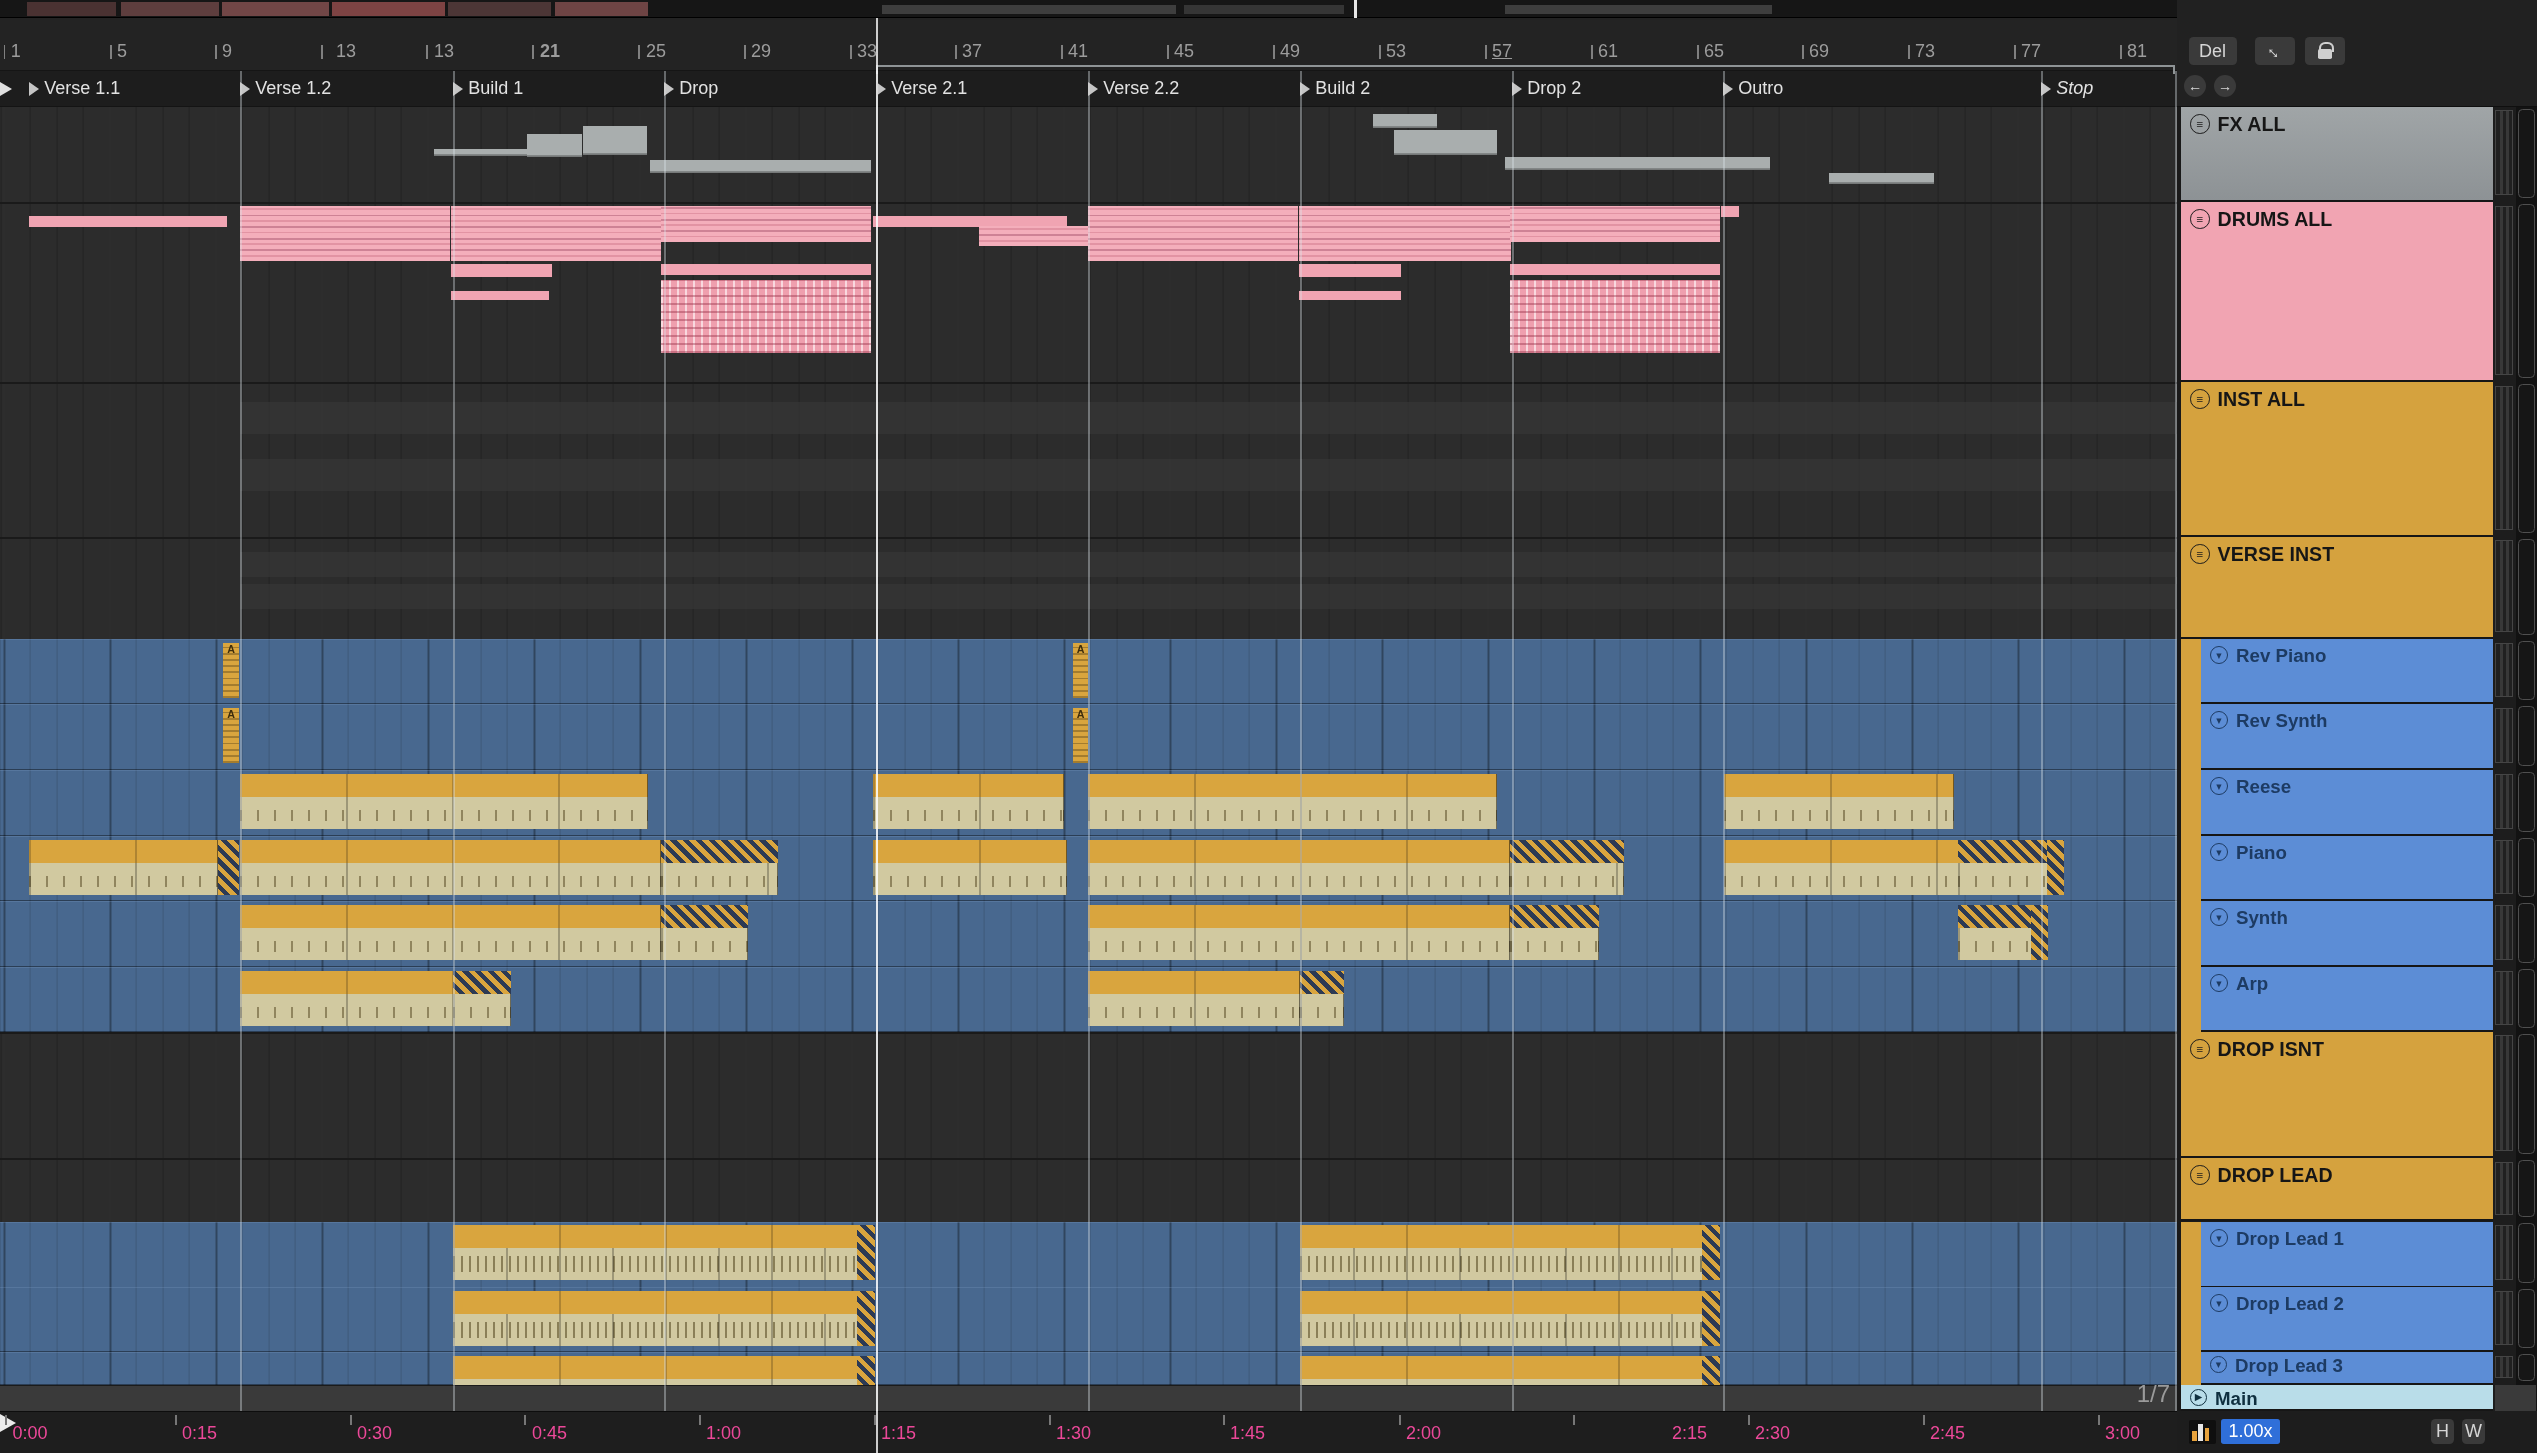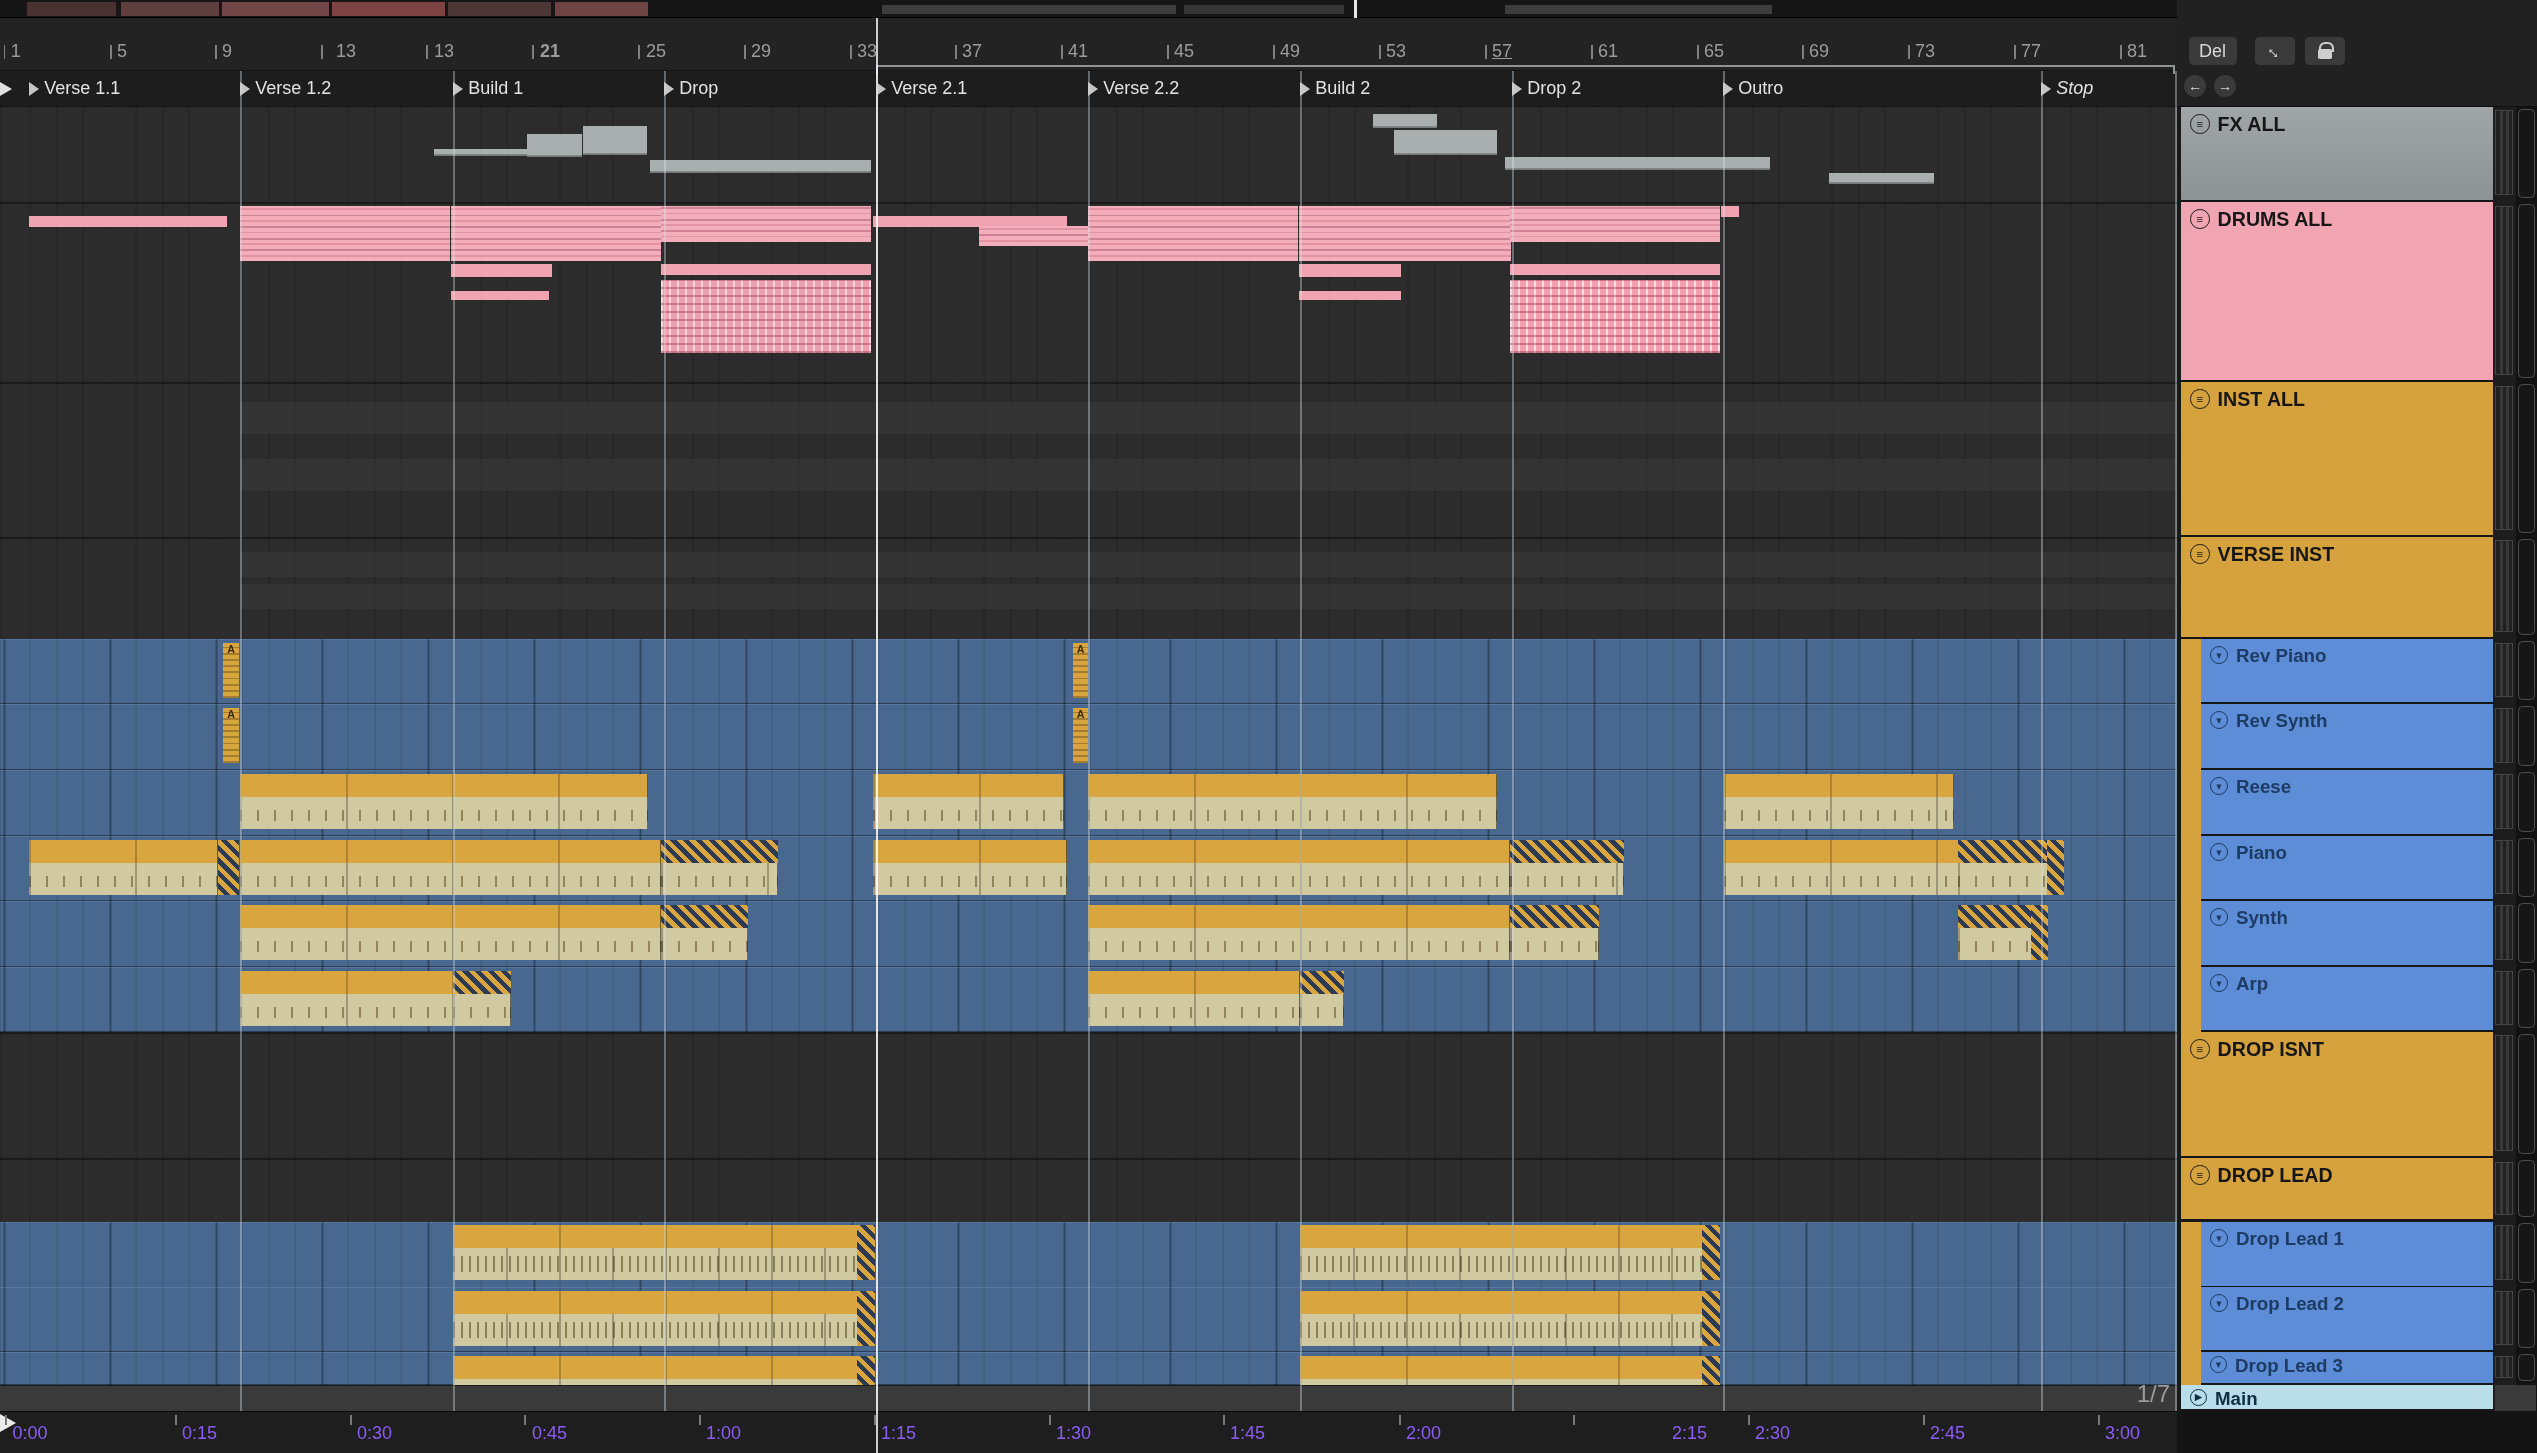--- a/index.html
+++ b/index.html
@@ -72,21 +72,21 @@
   .c-hatch,.c-hatchf{background:repeating-linear-gradient(45deg,#d9a53e 0 4.5px,#2c3a54 4.5px 9px)}
   .c-mini{background-color:#d9a53e;background-image:repeating-linear-gradient(0deg,rgba(0,0,0,.25) 0 1.8px,transparent 1.8px 6.2px);
      font-size:10.7px;font-weight:bold;color:#3d2c0c;text-align:center;line-height:12.5px;overflow:hidden}
   .secline{background:rgba(222,228,235,.38)}
   .playhead{background:rgba(255,255,255,.78)}
 
   
   .bartick{background:#808080}
   .barnum{color:#9c9c9c;font-size:18px;white-space:nowrap}
   .timetick{background:#777777}
-  .timelab{color:#8b5cf6;font-size:18px;white-space:nowrap}
+  .timelab{color:#ec4899;font-size:18px;white-space:nowrap}
   .locator{display:flex;align-items:center;height:23px}
   .loctri{width:0;height:0;border-left:10.7px solid #d8d8d8;border-top:7.1px solid transparent;border-bottom:7.1px solid transparent;opacity:.9;flex:none}
   .loclab{margin-left:5.3px;color:#e2e2e2;font-size:18px;white-space:nowrap}
 
   
   .trk{display:flex;align-items:flex-start;gap:8px;padding:6.2px 9px;border-bottom:2.7px solid #161616;overflow:hidden}
   .trk-gray{background:linear-gradient(#a0a5a7,#8d9295)}
   .trk-pink{background:#f1a4b2}
   .trk-amber{background:#d5a23e}
   .trk-blue{background:#5c8dd6}
@@ -131,20 +131,30 @@
       </div>
     <div id="backbtn" class="btn">←</div>
     <div id="fwdbtn" class="btn">→</div>
   </div>
 
   <div id="loopbrace"></div>
   <div id="edgemark"></div>
   <div id="cornermark"></div>
   <div id="timesig">1/7</div>
 
+  <div id="chromebot">
+    <div id="meterico">
+      <span style="height:10.7px;background:#e8a33d"></span>
+      <span style="height:17px;background:#e8e8e8"></span>
+      <span style="height:13.4px;background:#e8a33d"></span>
+    </div>
+    <div id="speedchip">1.00x</div>
+    <div id="hbtn" class="btn">H</div>
+    <div id="wbtn" class="btn">W</div>
+  </div>
 <div class="lane-blue" style="left: 0px; top: 639px; width: 2177px; height: 65px;"></div>
     <div class="lane-blue" style="left: 0px; top: 704px; width: 2177px; height: 66px;"></div>
     <div class="lane-blue" style="left: 0px; top: 770px; width: 2177px; height: 66px;"></div>
     <div class="lane-blue" style="left: 0px; top: 836px; width: 2177px; height: 65px;"></div>
     <div class="lane-blue" style="left: 0px; top: 901px; width: 2177px; height: 66px;"></div>
     <div class="lane-blue" style="left: 0px; top: 967px; width: 2177px; height: 65px;"></div>
     <div class="lane-blue" style="left: 0px; top: 1222px; width: 2177px; height: 66px;"></div>
     <div class="lane-blue" style="left: 0px; top: 1287px; width: 2177px; height: 65px;"></div>
     <div class="lane-blue" style="left: 0px; top: 1352px; width: 2177px; height: 33px;"></div>
     <div class="lane-sep" style="left: 0px; top: 202px; width: 2177px; height: 1.8px;"></div>

